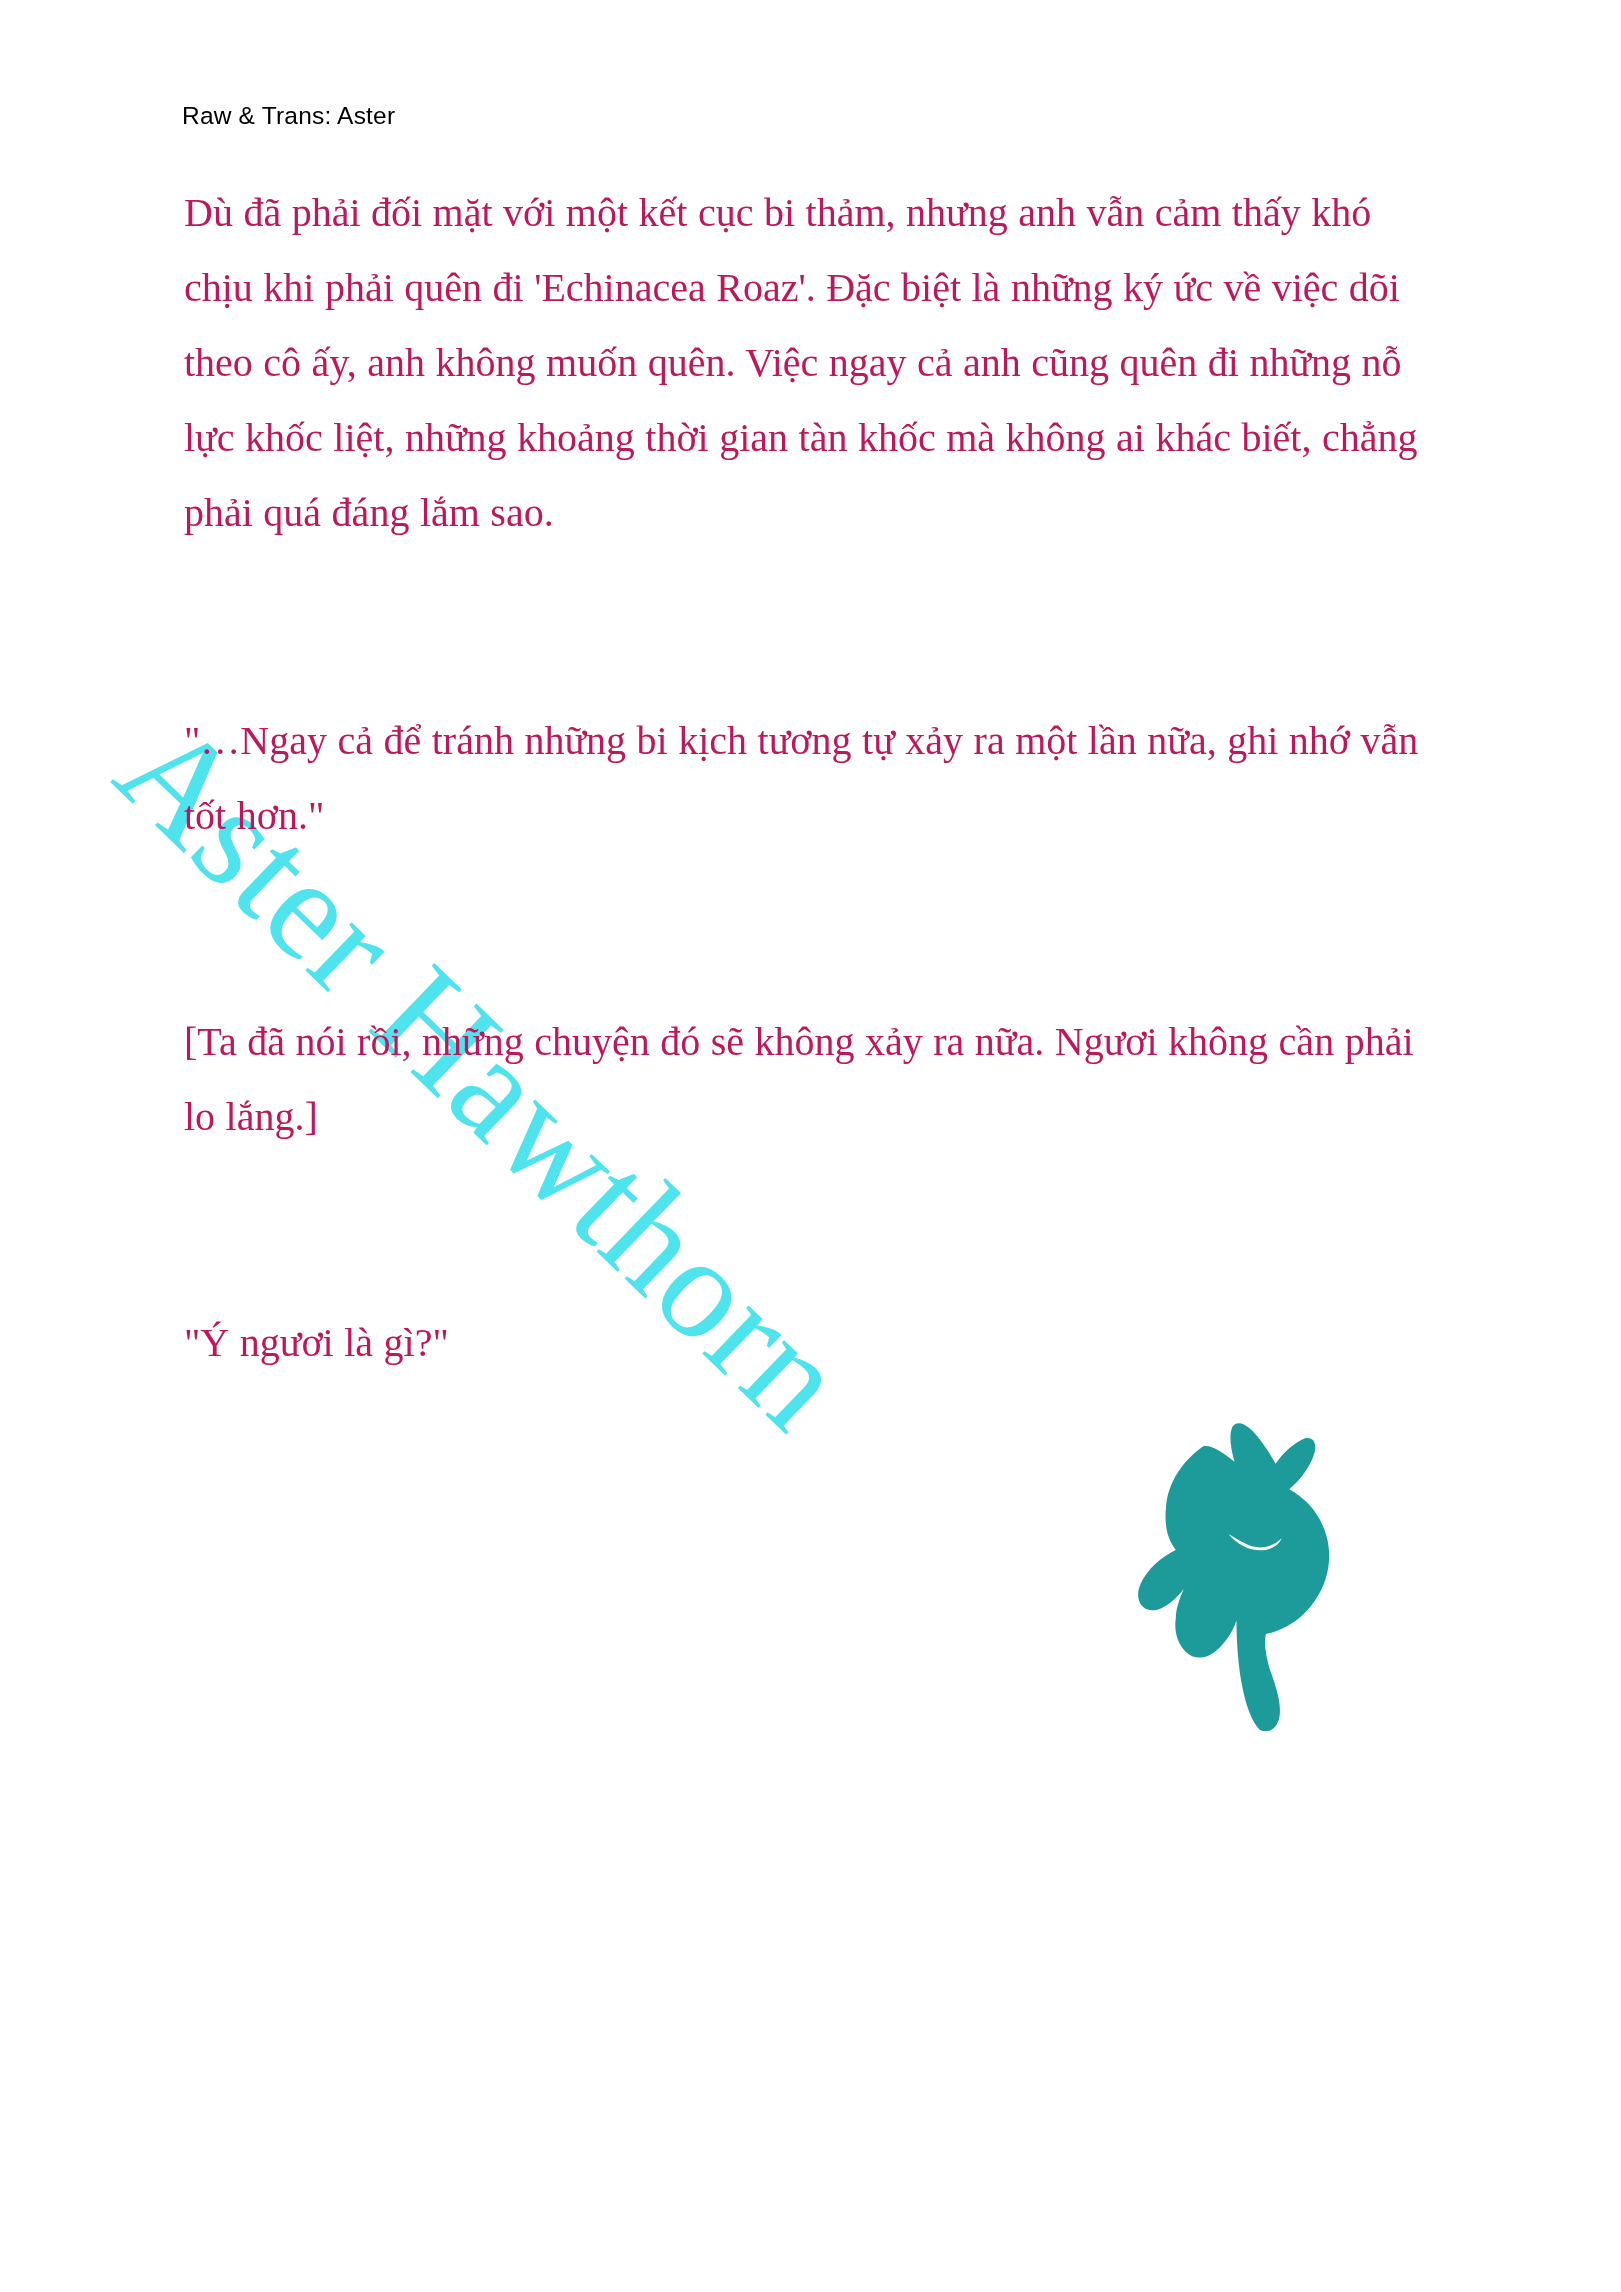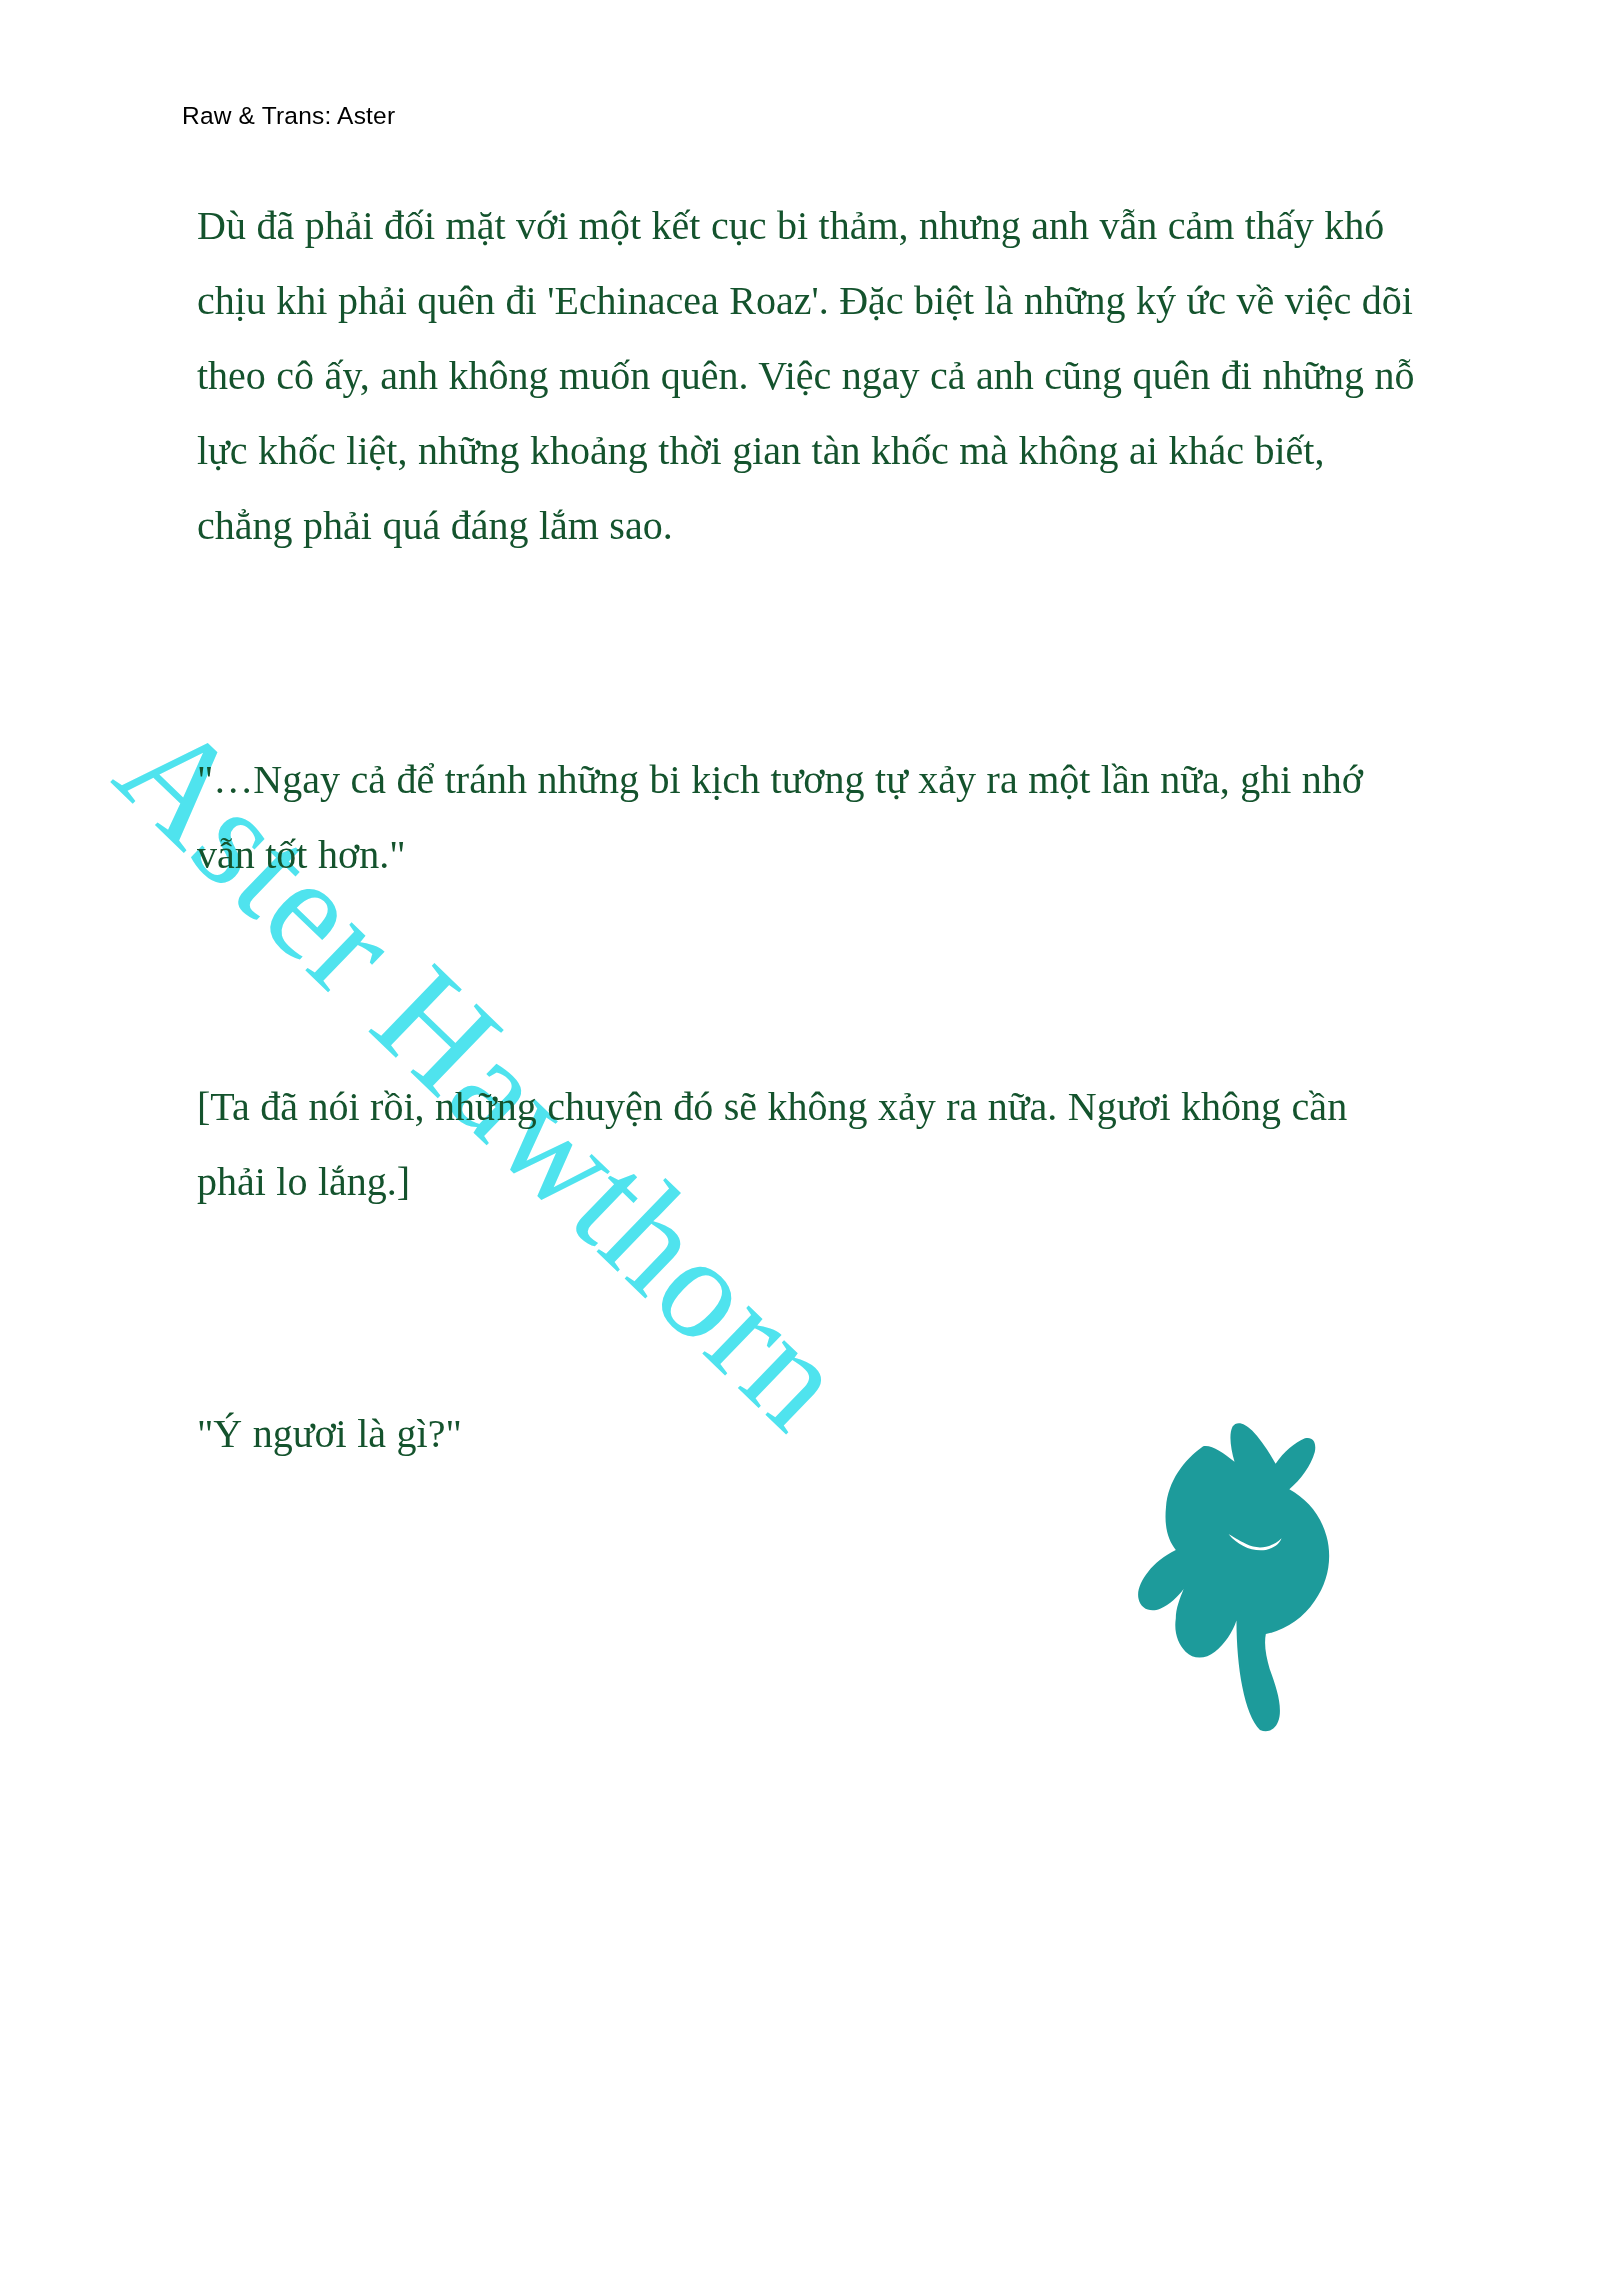--- a/index.html
+++ b/index.html
@@ -64,22 +64,22 @@
   .content {
     position: absolute;
     left: 182px;
     top: 173px;
     width: 1259px;
   }
   .para {
     font-family: "Liberation Serif", "DejaVu Serif", serif;
     font-size: 40px;
     line-height: 75px;
-    color: #14532d;
-    margin: 15px;
+    color: #be185d;
+    margin: 2px;
     text-align: left;
     white-space: pre-wrap;
     word-spacing: 0.5px;
   }
   .gap-lg { height: 149px; }
   .gap-md { height: 147px; }
 </style>
 </head>
 <body>
 

